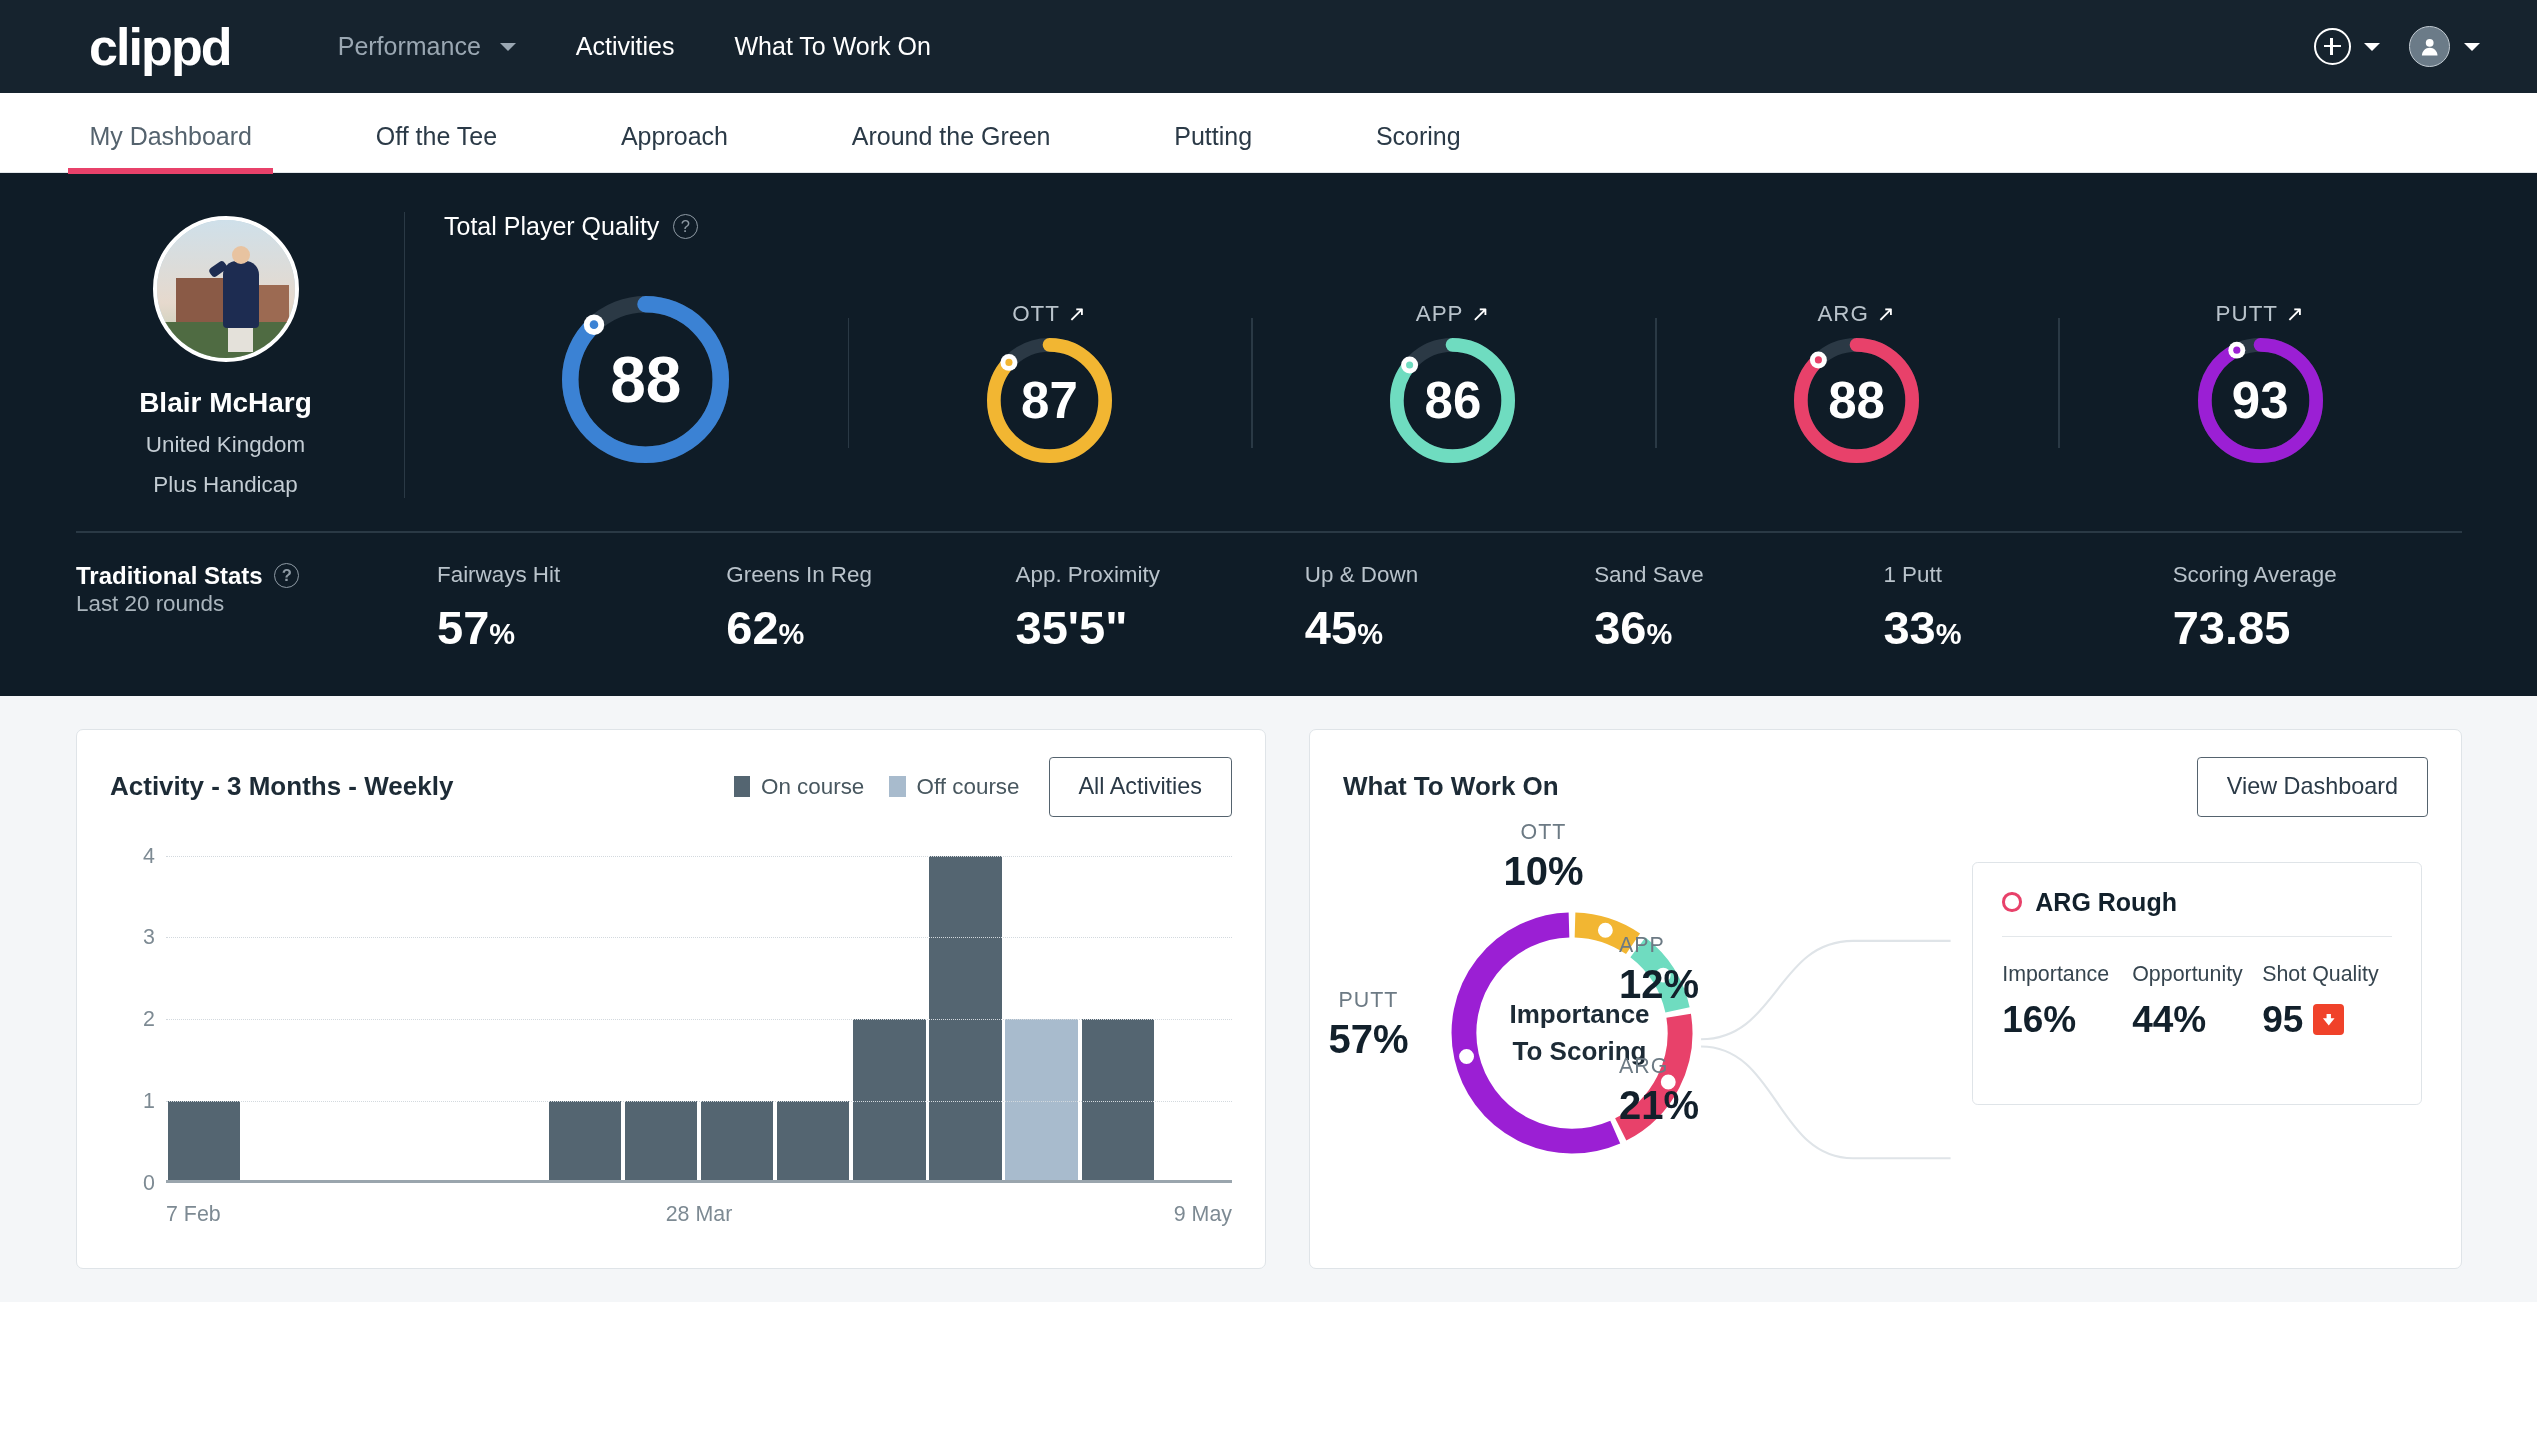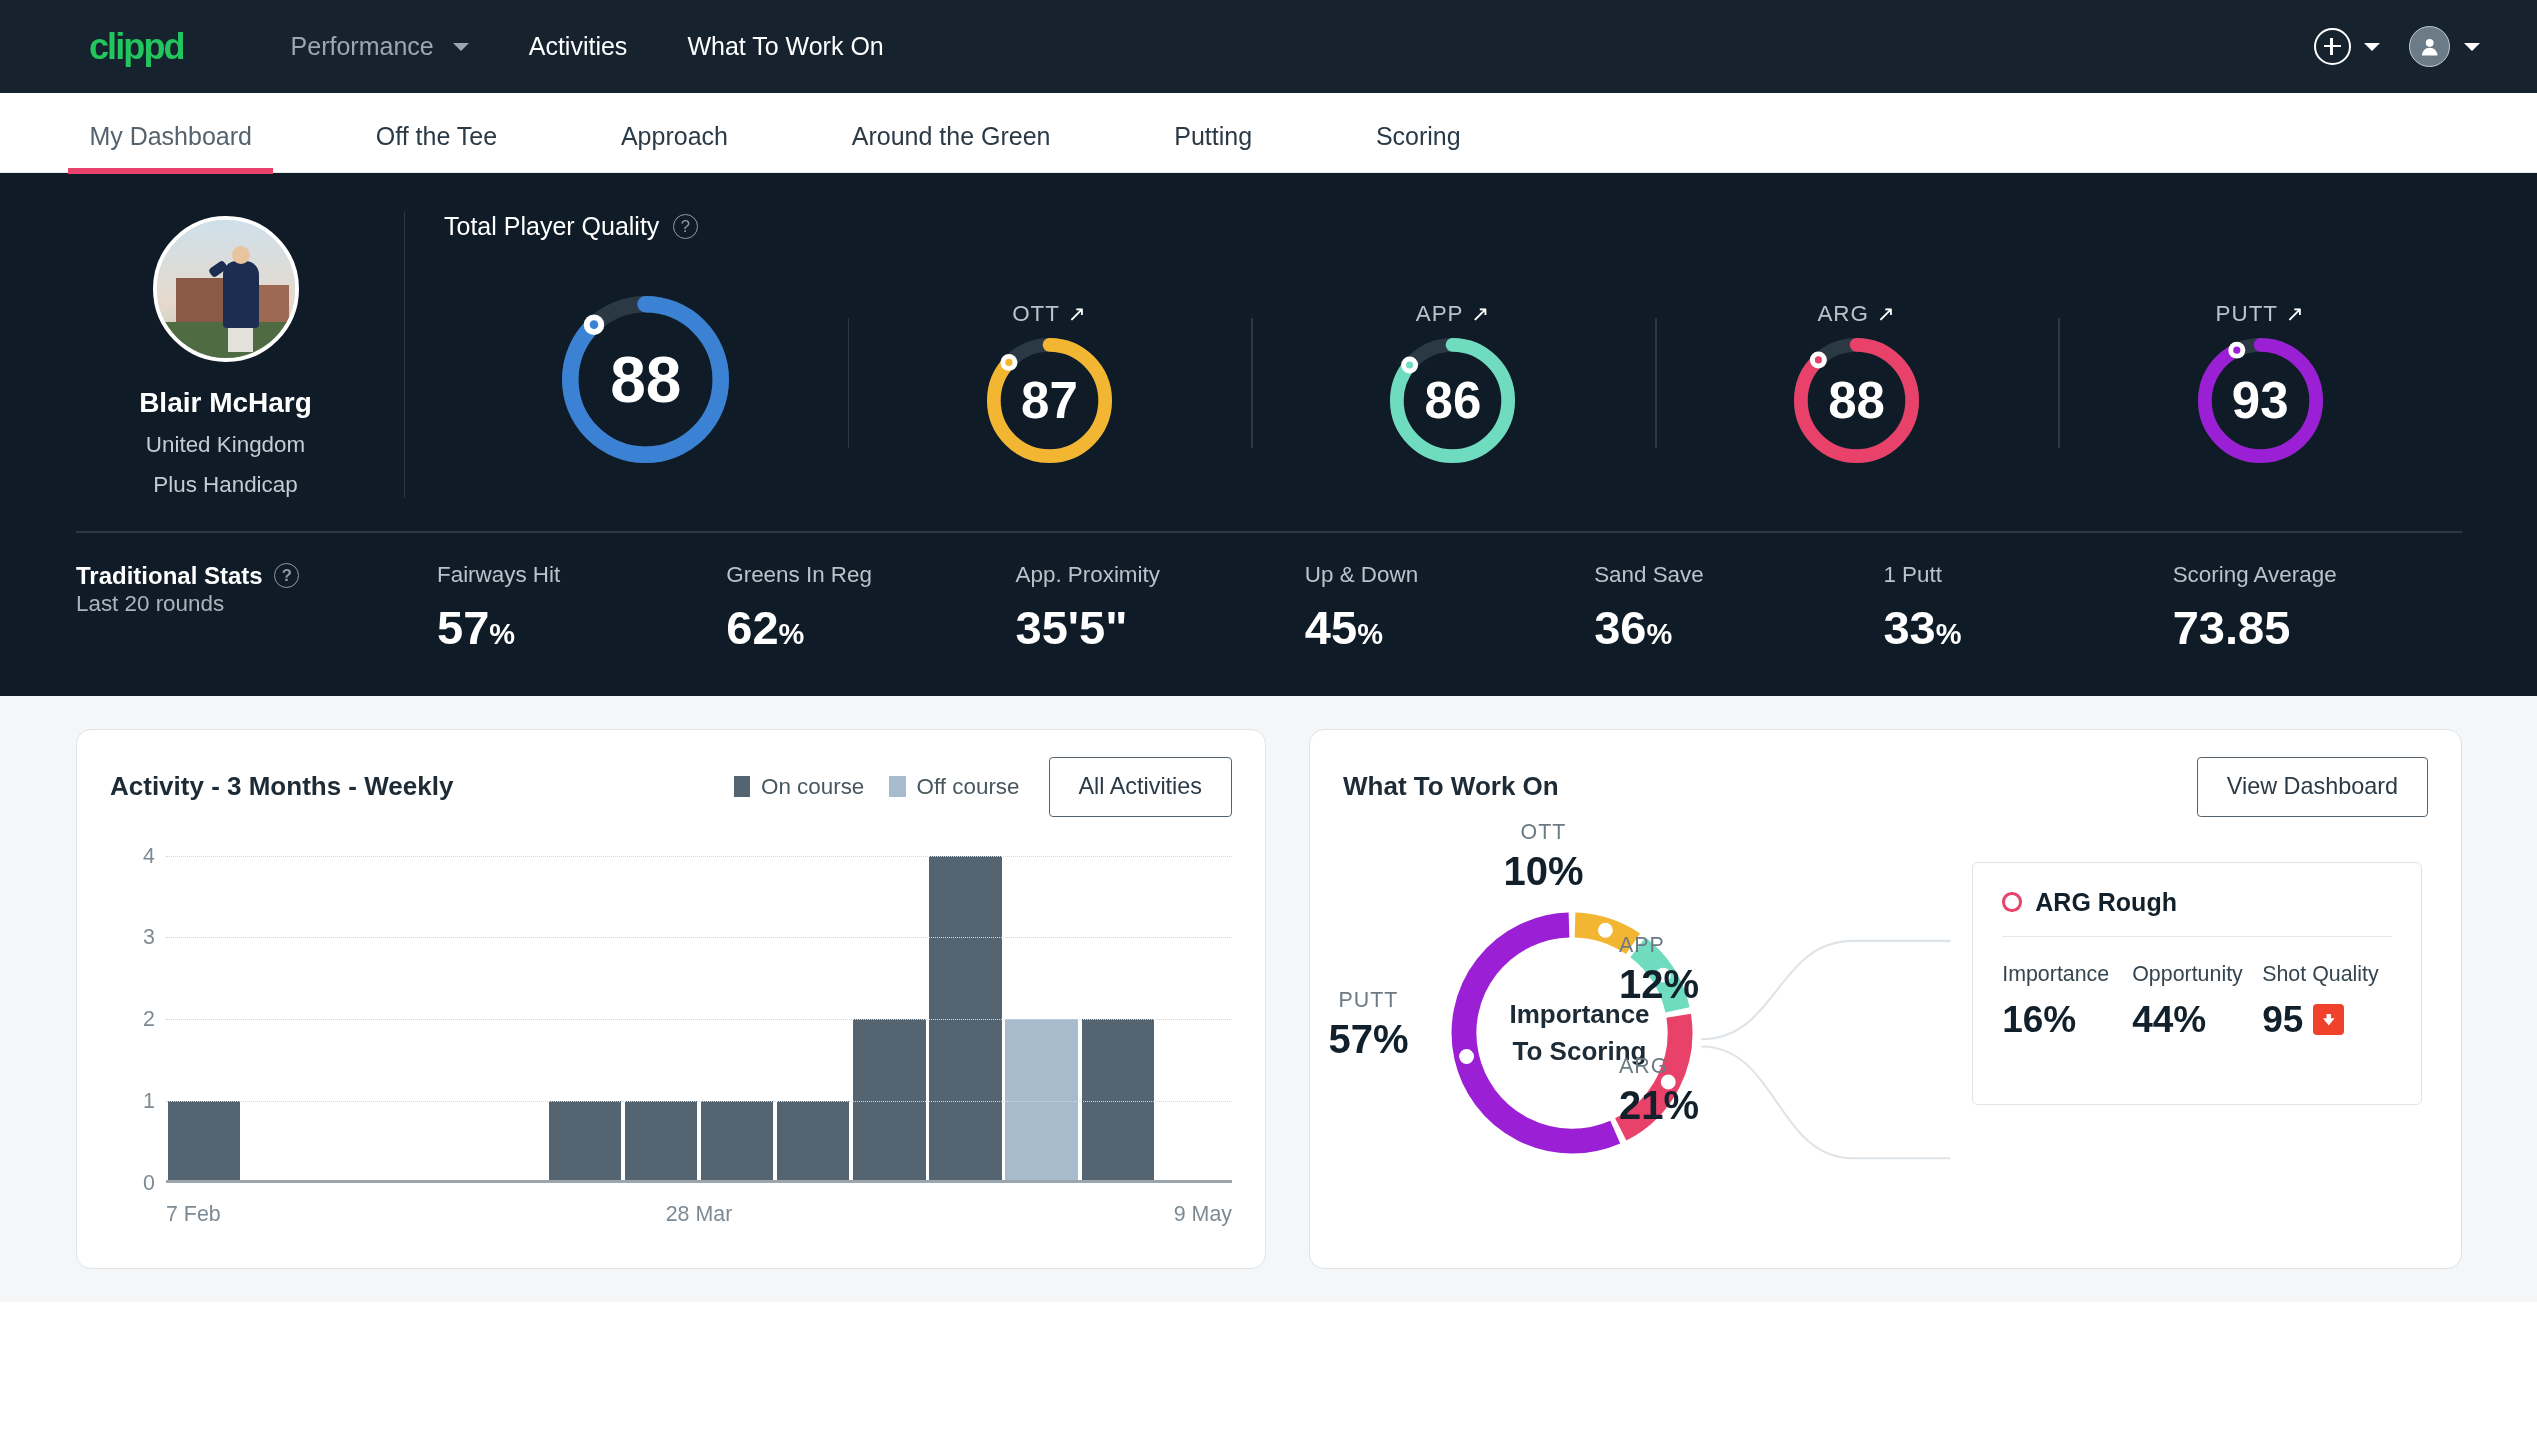--- a/index.html
+++ b/index.html
@@ -9,21 +9,21 @@
     background: #ffffff;
     overflow: hidden;
   }
 
   
   .topnav {
     height: 93px; background: #16232e;
     display: flex; align-items: center; padding: 0 58px;
   }
   .logo {
-    color: #22c55e; font-size: 36px; font-weight: bold;
+    color: #ffffff; font-size: 52px; font-weight: bold;
     letter-spacing: -1.9px; margin-right: 107px; margin-left: 31px;
   }
   .navlinks { display: flex; align-items: center; gap: 60px; }
   .navlink {
     color: #ffffff; font-size: 25px; cursor: pointer;
     display: flex; align-items: center; gap: 19px;
   }
   .navlink.muted { color: #9aa7b2; }
   .chev { width: 0; height: 0; border-left: 8.8px solid transparent;
     border-right: 8.8px solid transparent; border-top: 8.8px solid currentColor; }
@@ -124,21 +124,21 @@
   .tlabel .t2 { color:#aab5bd; font-size:22.4px; margin-top:1px; }
   .tstat { flex:1; }
   .tstat .k { color:#b9c3cb; font-size:22.4px; }
   .tstat .v { color:#ffffff; font-size:47px; font-weight:bold; margin-top:11.7px; }
   .tstat .v small { font-size:29px; font-weight:bold; }
 
   
   .bottom { background:#f4f6f8; padding: 33px 76px; display:flex; gap:43px;
     height: 606px; }
   .card {
-    background:#ffffff; border:1px solid #dfe4e8; border-radius:15px;
+    background:#ffffff; border:1px solid #dfe4e8; border-radius:7px;
     padding: 27px 33px; display:flex; flex-direction:column;
   }
   .card.left { width: 1190px; }
   .card.right { flex:1; }
   .card-head { display:flex; align-items:center; }
   .card-title { font-size:26px; color:#1d2b36; font-weight:bold; }
   .legend { display:flex; align-items:center; gap:25px; margin-left:auto; }
   .legitem { display:flex; align-items:center; gap:10.7px; font-size:22.4px; color:#48575f; }
   .swatch { width:16.6px; height:21.4px; }
   .btn {

